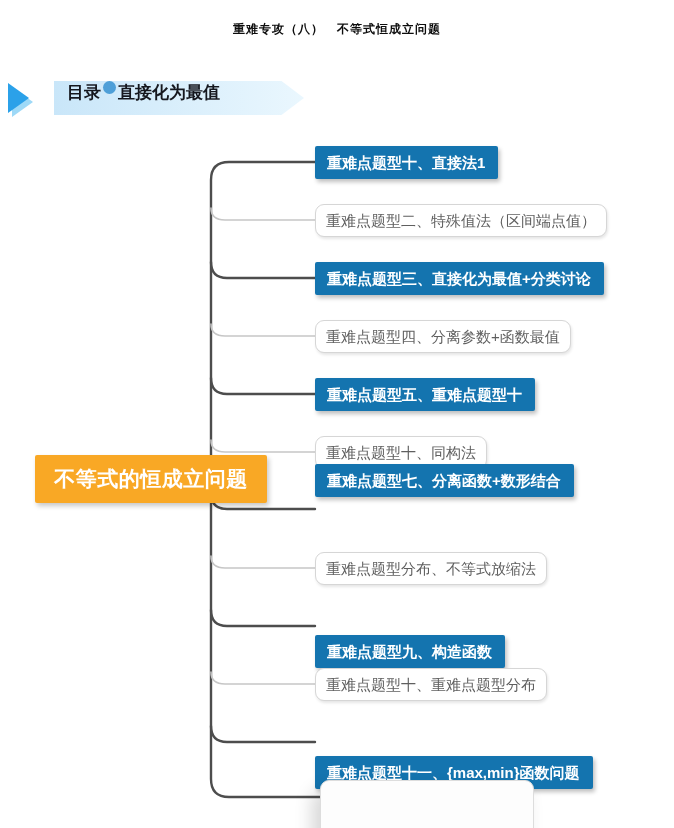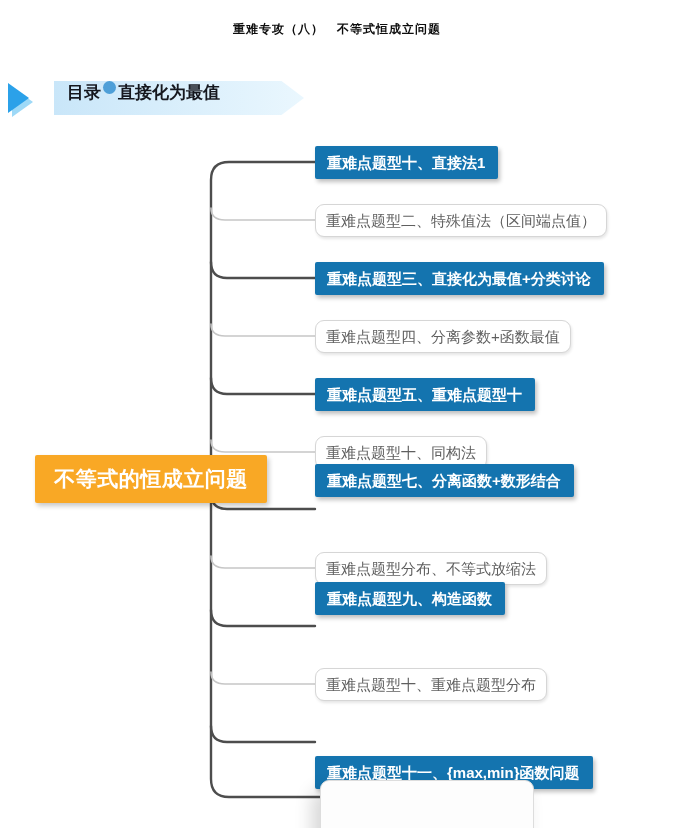--- a/index.html
+++ b/index.html
@@ -92,16 +92,16 @@
 <div class="root-node">不等式的恒成立问题</div>
 
 <div class="node solid" style="top:146px">重难点题型十、直接法1</div>
 <div class="node outline" style="top:204px">重难点题型二、特殊值法（区间端点值）</div>
 <div class="node solid" style="top:262px">重难点题型三、直接化为最值+分类讨论</div>
 <div class="node outline" style="top:320px">重难点题型四、分离参数+函数最值</div>
 <div class="node solid" style="top:378px">重难点题型五、重难点题型十</div>
 <div class="node outline" style="top:436px">重难点题型十、同构法</div>
 <div class="node solid" style="top:464px">重难点题型七、分离函数+数形结合</div>
 <div class="node outline" style="top:552px">重难点题型分布、不等式放缩法</div>
-<div class="node solid" style="top:582px">重难点题型九、构造函数</div>
+<div class="node solid" style="top:635px">重难点题型九、构造函数</div>
 <div class="node outline" style="top:668px">重难点题型十、重难点题型分布</div>
 <div class="node solid" style="top:756px">重难点题型十一、{max,min}函数问题</div>
 <div class="node partial"></div>
 
 </body></html>

